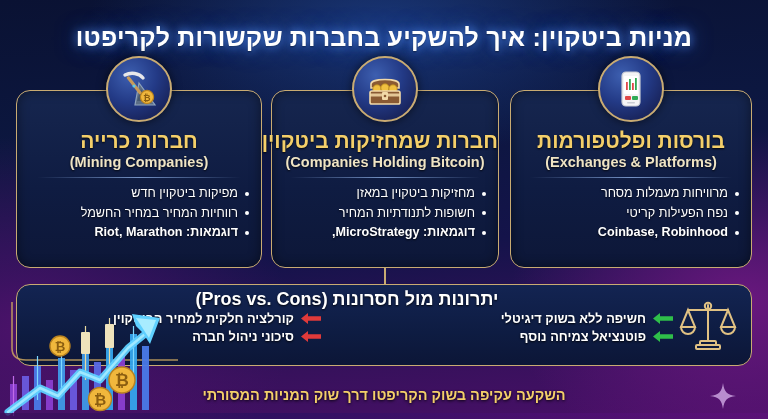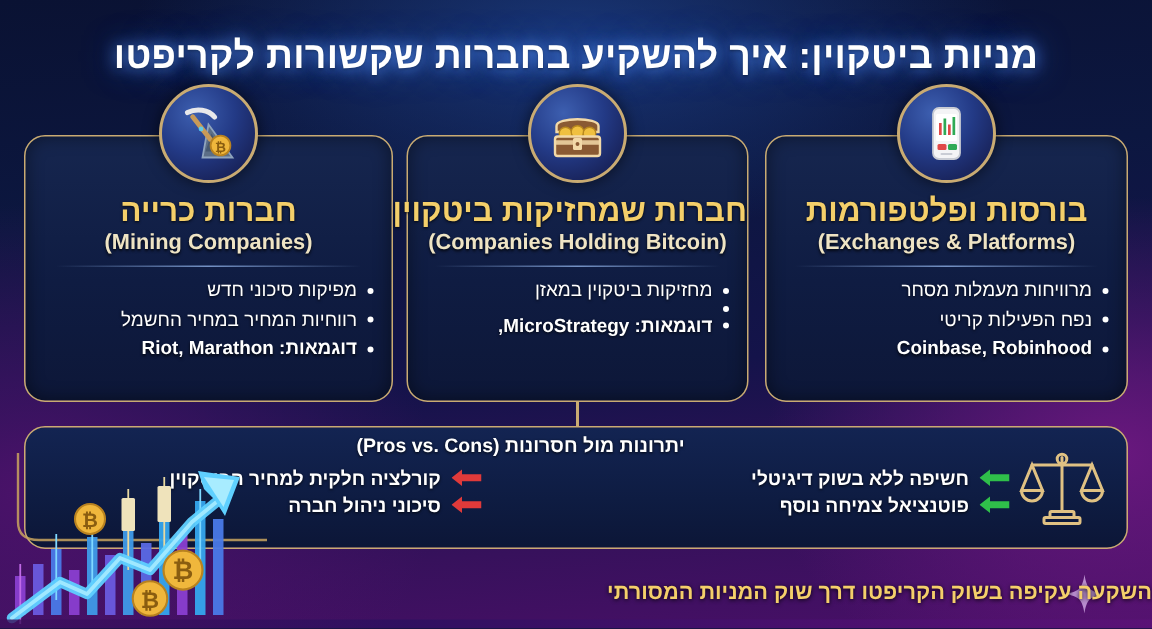--- a/index.html
+++ b/index.html
@@ -92,41 +92,41 @@
 
   
   .panel {
     position:absolute; left:16px; top:284px; width:736px; height:82px;
     background:linear-gradient(180deg,#132452 0%,#0e1c42 60%,#0c1637 100%);
     border:1.5px solid #c9ab72; border-radius:14px;
     direction:rtl;
   }
   .panel-title {
     position:absolute; top:4px; right:0; width:100%; text-align:center;
-    font-size:13px; font-weight:bold; color:#ffffff;
+    font-size:18px; font-weight:bold; color:#ffffff;
     text-shadow:0 1px 2px rgba(0,0,0,0.85);
     padding-right:74px;
   }
   .scales { position:absolute; right:14px; top:12px; }
   .pc-cols {
     position:absolute; top:26px; right:78px; left:96px;
     display:flex; flex-direction:row; justify-content:space-between;
   }
   .pc-col { display:flex; flex-direction:column; gap:3px; }
   .pc-row { display:flex; align-items:center; gap:7px; white-space:nowrap; }
   .pc-row .pc-txt {
     font-size:12.8px; font-weight:bold; color:#ffffff;
     text-shadow:0 1px 2px rgba(0,0,0,0.85);
   }
   .arrow { width:20px; height:13px; flex:0 0 auto; }
 
   
   .footer {
     position:absolute; left:0; top:380px; width:768px; height:30px;
-    display:flex; align-items:center; justify-content:flex-start; direction:rtl;
+    display:flex; align-items:center; justify-content:center; direction:rtl;
   }
   .footer span {
     font-size:14.5px; font-weight:bold; color:#f4cf6a;
     text-shadow:0 1px 3px rgba(0,0,0,0.9); white-space:nowrap;
   }
   .chart-art { position:absolute; left:0; top:296px; width:190px; height:123px; }
   .sparkle { position:absolute; left:710px; top:383px; }
   .bottom-strip {
     position:absolute; left:0; bottom:0; width:768px; height:6px;
     background:linear-gradient(90deg,#3c0f5c 0%,#2b1060 35%,#4a1070 70%,#5b1278 100%);
@@ -155,21 +155,21 @@
           <text x="30" y="34" font-size="9" font-weight="bold" fill="#8a5d10" text-anchor="middle" font-family="Liberation Sans, sans-serif">₿</text>
           <circle cx="17" cy="19" r="1.6" fill="#4fd3ff" opacity="0.85"></circle>
         </svg>
       </div>
       <div class="card-title">חברות כרייה</div>
       <div class="card-sub">(Mining Companies)</div>
       <div class="divider"></div>
       <ul class="bullets">
         <li>
             <span class="dot"></span>
-            <span class="btxt">מפיקות סיכוני חדש</span>
+            <span class="btxt">מפיקות ביטקוין חדש</span>
           </li>
         <li>
             <span class="dot"></span>
             <span class="btxt">רווחיות המחיר במחיר החשמל</span>
           </li>
         <li class="ex">
             <span class="dot"></span>
             <span class="btxt">דוגמאות: Riot, Marathon</span>
           </li>
       </ul>
@@ -191,20 +191,21 @@
       <div class="card-title">חברות שמחזיקות ביטקוין</div>
       <div class="card-sub">(Companies Holding Bitcoin)</div>
       <div class="divider"></div>
       <ul class="bullets">
         <li>
             <span class="dot"></span>
             <span class="btxt">מחזיקות ביטקוין במאזן</span>
           </li>
         <li>
             <span class="dot"></span>
+            <span class="btxt">חשופות לתנודתיות המחיר</span>
           </li>
         <li class="ex">
             <span class="dot"></span>
             <span class="btxt">דוגמאות: MicroStrategy,</span>
           </li>
       </ul>
     </div>
 
     <div class="card c3">
       <div class="badge">

